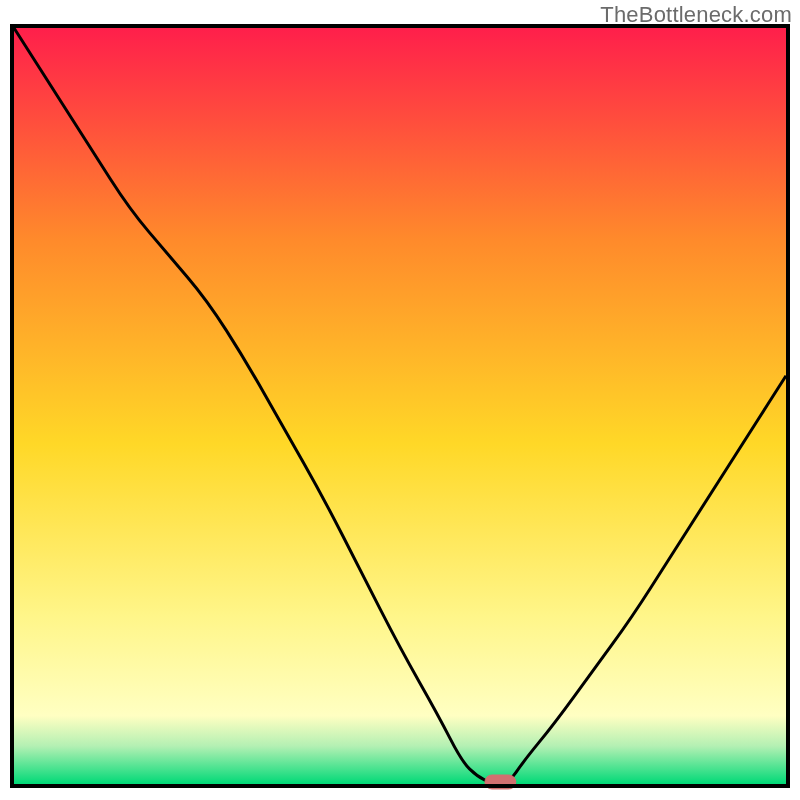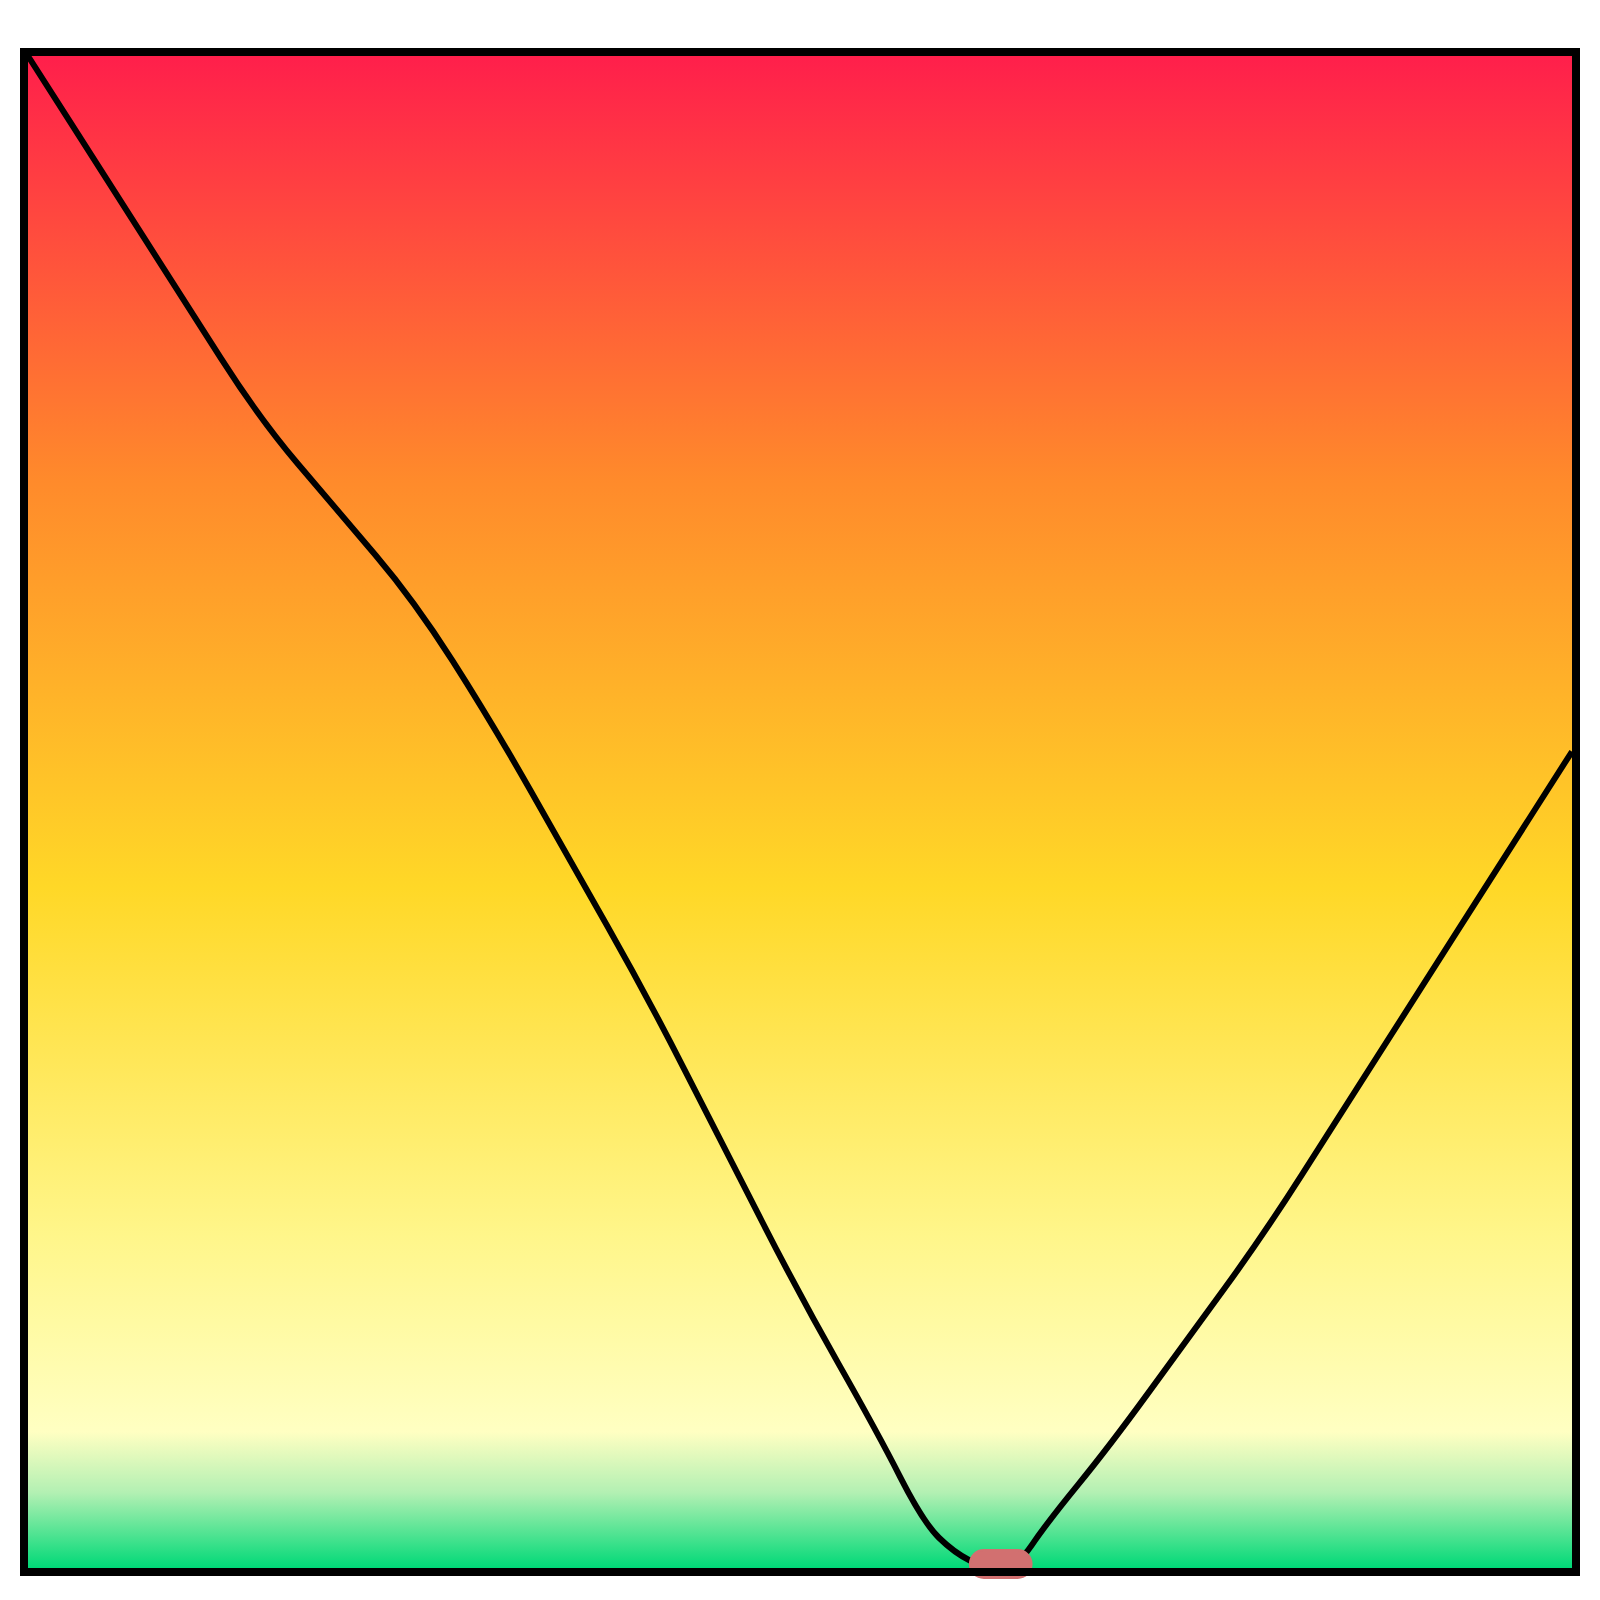--- a/index.html
+++ b/index.html
@@ -30,20 +30,21 @@
     left: 0;
     top: 0;
     width: 800px;
     height: 800px;
   }
 </style>
 </head>
 <body>
 <div class="container">
 
+<div class="watermark">TheBottleneck.com</div>
 
 <svg class="plot" viewBox="0 0 800 800">
   <defs>
     <linearGradient id="bg-grad" x1="0" y1="0" x2="0" y2="1">
       <stop id="g0" offset="0%" stop-color="#ff1f4b"></stop>
       <stop id="g1" offset="28%" stop-color="#ff8a2b"></stop>
       <stop id="g2" offset="55%" stop-color="#ffd827"></stop>
       <stop id="g3" offset="78%" stop-color="#fff68a"></stop>
       <stop id="g4" offset="91%" stop-color="#ffffc2"></stop>
       <stop id="g5" offset="95%" stop-color="#b3f0b3"></stop>

